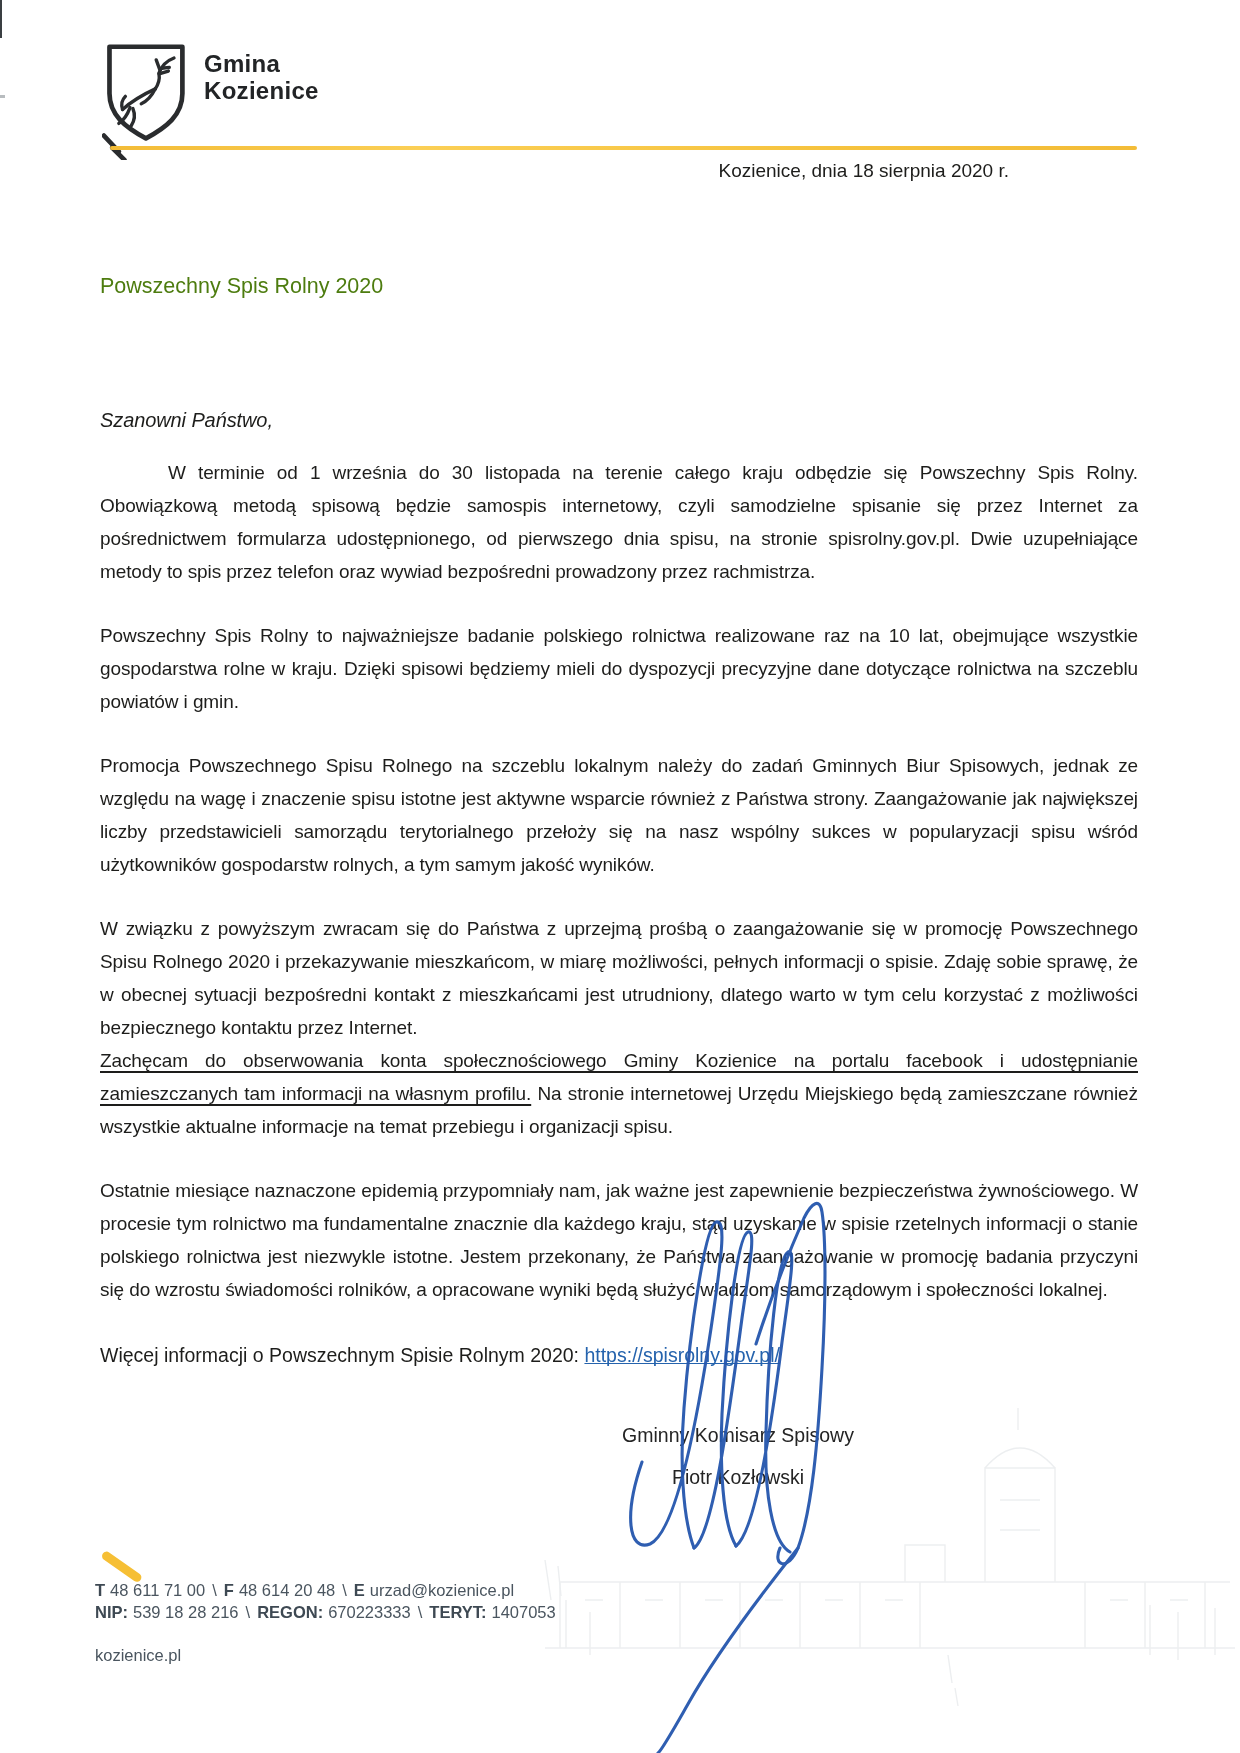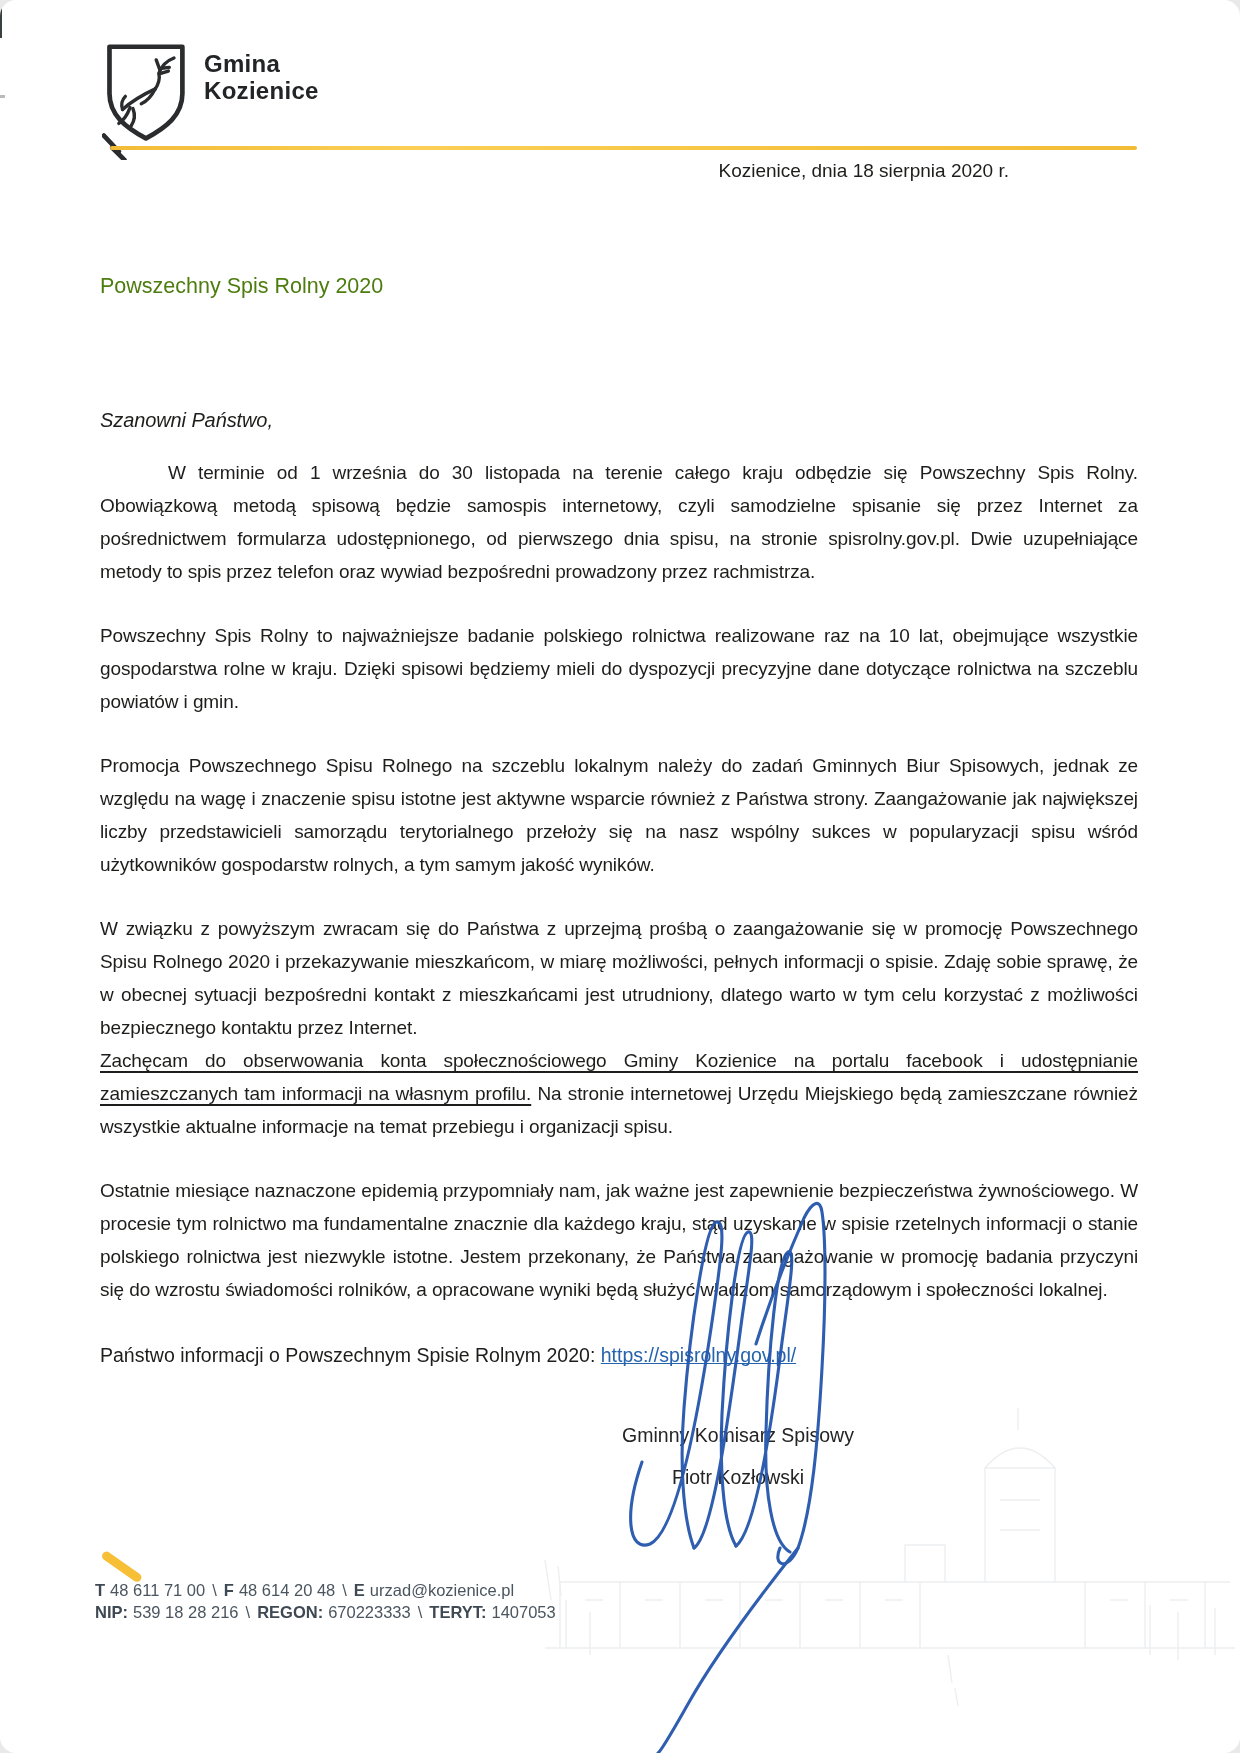--- a/index.html
+++ b/index.html
@@ -4,21 +4,20 @@
 <style>
   html,body{margin:0;padding:0;background:#e9e9e9;}
   #page{
     position:relative;
     width:1240px;height:1753px;
     margin:0 auto;
     background:#ffffff;
     overflow:hidden;
     font-family:"Liberation Sans","DejaVu Sans",sans-serif;
     color:#1d1d1b;
-    border-radius:16px;
   }
   
   .scan-edge{position:absolute;left:0;top:0;width:2px;height:38px;background:#3a3f42;}
   .scan-tick{position:absolute;left:0;top:95px;width:5px;height:3px;background:#9aa0a4;opacity:.7;}
   .logo{position:absolute;left:102px;top:42px;display:flex;align-items:flex-start;}
   .logo svg{display:block;}
   .logo-text{
     margin-left:16px;margin-top:8px;
     font-weight:bold;font-size:24px;line-height:27px;
     color:#222426;letter-spacing:.3px;
@@ -128,21 +127,21 @@
   <div class="body-col">
     <p class="salutation">Szanowni Państwo,</p>
     <p class="p1">W terminie od 1 września do 30 listopada na terenie całego kraju odbędzie się Powszechny Spis Rolny. Obowiązkową metodą spisową będzie samospis internetowy, czyli samodzielne spisanie się przez Internet za pośrednictwem formularza udostępnionego, od pierwszego dnia spisu, na stronie spisrolny.gov.pl. Dwie uzupełniające metody to spis przez telefon oraz wywiad bezpośredni prowadzony przez rachmistrza.</p>
     <p class="p2">Powszechny Spis Rolny to najważniejsze badanie polskiego rolnictwa realizowane raz na 10 lat, obejmujące wszystkie gospodarstwa rolne w kraju. Dzięki spisowi będziemy mieli do dyspozycji precyzyjne dane dotyczące rolnictwa na szczeblu powiatów i gmin.</p>
     <p class="p3">Promocja Powszechnego Spisu Rolnego na szczeblu lokalnym należy do zadań Gminnych Biur Spisowych, jednak ze względu na wagę i znaczenie spisu istotne jest aktywne wsparcie również z Państwa strony. Zaangażowanie jak największej liczby przedstawicieli samorządu terytorialnego przełoży się na nasz wspólny sukces w popularyzacji spisu wśród użytkowników gospodarstw rolnych, a tym samym jakość wyników.</p>
     <p class="p4">W związku z powyższym zwracam się do Państwa z uprzejmą prośbą o zaangażowanie się w promocję Powszechnego Spisu Rolnego 2020 i przekazywanie mieszkańcom, w miarę możliwości, pełnych informacji o spisie. Zdaję sobie sprawę, że w obecnej sytuacji bezpośredni kontakt z mieszkańcami jest utrudniony, dlatego warto w tym celu korzystać z możliwości bezpiecznego kontaktu przez Internet.</p>
     <p class="p5"><span class="u">Zachęcam do obserwowania konta społecznościowego Gminy Kozienice na portalu facebook i udostępnianie zamieszczanych tam informacji na własnym profilu.</span><span> Na stronie internetowej Urzędu Miejskiego będą zamieszczane również wszystkie aktualne informacje na temat przebiegu i organizacji spisu.</span></p>
     <p class="p6">Ostatnie miesiące naznaczone epidemią przypomniały nam, jak ważne jest zapewnienie bezpieczeństwa żywnościowego. W procesie tym rolnictwo ma fundamentalne znacznie dla każdego kraju, stąd uzyskanie w spisie rzetelnych informacji o stanie polskiego rolnictwa jest niezwykle istotne. Jestem przekonany, że Państwa zaangażowanie w promocję badania przyczyni się do wzrostu świadomości rolników, a opracowane wyniki będą służyć władzom samorządowym i społeczności lokalnej.</p>
   </div>
 
-  <div class="more-info"><span>Państwo informacji o Powszechnym Spisie Rolnym 2020: </span><span class="link">https://spisrolny.gov.pl/</span></div>
+  <div class="more-info"><span>Więcej informacji o Powszechnym Spisie Rolnym 2020: </span><span class="link">https://spisrolny.gov.pl/</span></div>
 
   <div class="sign-block">
     <div>Gminny Komisarz Spisowy</div>
     <div class="sign-name">Piotr Kozłowski</div>
   </div>
 
   <svg class="overlay-svg" viewBox="0 0 1240 1753">
     <g fill="none" stroke="#8d9aa4" stroke-width="1.4" opacity="0.16">
       <path d="M545 1648 H1235"></path>
       <path d="M560 1582 H1230"></path>
@@ -167,15 +166,16 @@
       <path d="M736 1546 C 754 1532 770 1438 782 1342 C 790 1284 796 1248 788 1252 C 777 1258 768 1352 766 1432 C 764 1492 772 1542 790 1552"></path>
       <path d="M756 1344 C 770 1300 790 1250 804 1218 C 812 1202 820 1198 822 1212 C 826 1238 826 1300 822 1368 C 818 1440 812 1510 798 1548 C 788 1572 772 1566 780 1548"></path>
       <path d="M798 1548 C 760 1596 716 1654 688 1704 C 672 1732 662 1750 658 1753"></path>
     </g>
   </svg>
 
   <div class="footer">
     <div class="footer-dash"></div>
     <div><span class="lbl">T</span><span>48 611 71 00</span><span class="sep">\</span><span class="lbl">F</span><span>48 614 20 48</span><span class="sep">\</span><span class="lbl">E</span><span>urzad@kozienice.pl</span></div>
     <div><span class="lbl">NIP:</span><span>539 18 28 216</span><span class="sep">\</span><span class="lbl">REGON:</span><span>670223333</span><span class="sep">\</span><span class="lbl">TERYT:</span><span>1407053</span></div>
+    <div class="site">kozienice.pl</div>
   </div>
 
 </div>
 
 </body></html>

